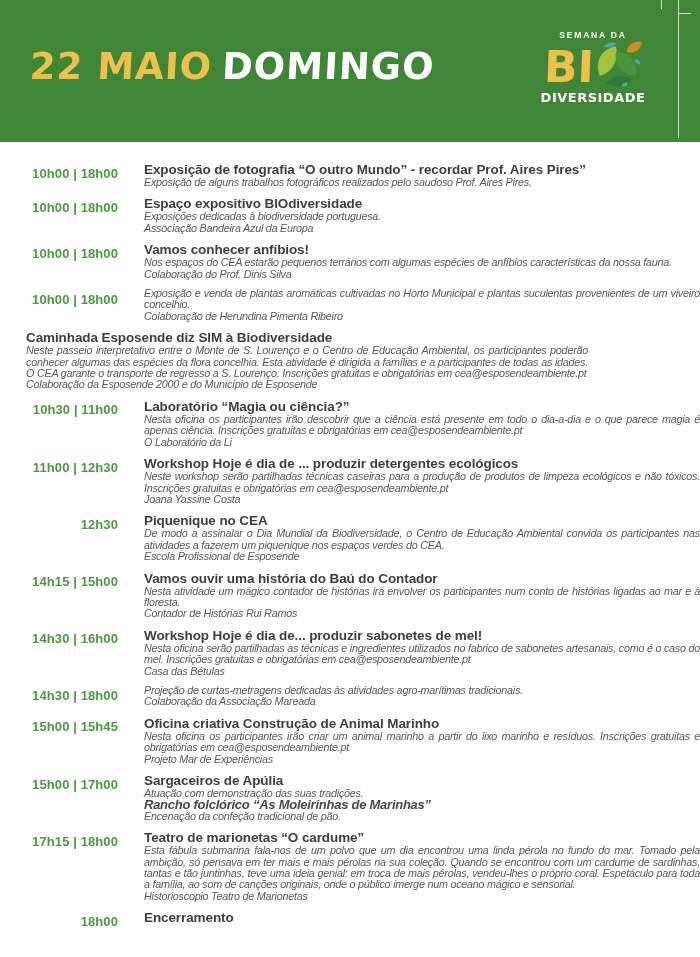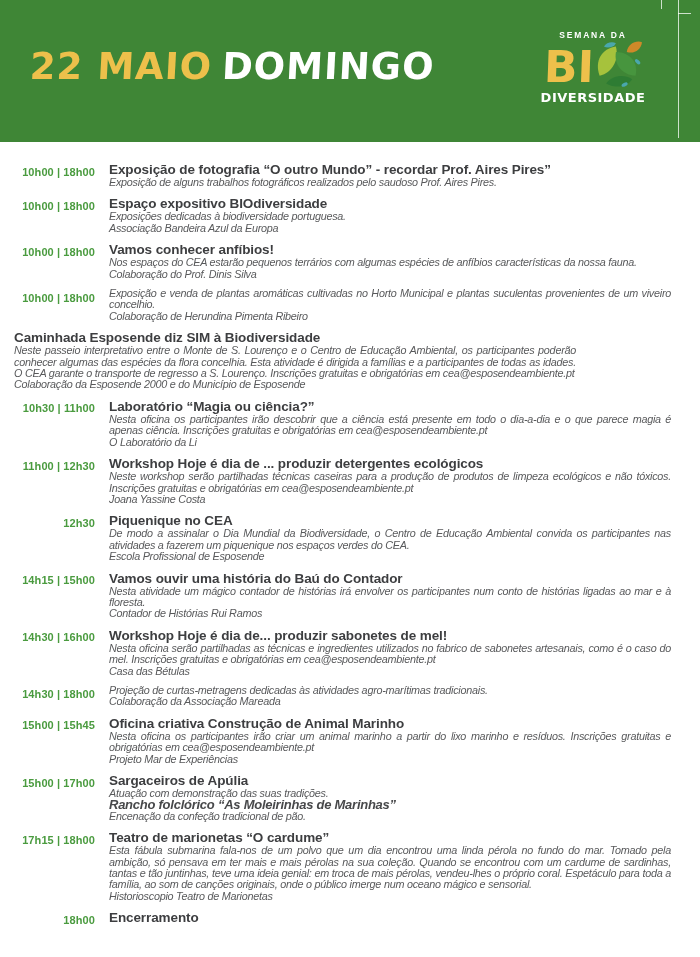--- a/index.html
+++ b/index.html
@@ -56,24 +56,24 @@
   
   .crop-v{position:absolute;left:678px;top:0;width:1px;height:138px;background:rgba(255,255,255,.75);}
   .crop-h{position:absolute;left:678px;top:13px;width:13px;height:1px;background:rgba(255,255,255,.75);}
   .crop-t{position:absolute;left:661px;top:0;width:1px;height:9px;background:rgba(255,255,255,.75);}
 
   
   .schedule{padding-top:20px;}
   .event{display:flex;margin-bottom:8px;}
   .time{
     flex:0 0 95px;text-align:right;white-space:nowrap;
-    font-size:11px;font-weight:bold;color:var(--time-green);
-    padding-top:3.5px;letter-spacing:0.1px;
-  }
-  .details{margin-left:14px;width:562px;}
+    font-size:13px;font-weight:bold;color:var(--time-green);
+    padding-top:3.5px;letter-spacing:0.1px;margin-left:23px;
+  }
+  .details{margin-left:26px;width:562px;}
   .title{
     font-size:13.5px;font-weight:bold;color:var(--title-gray);
     line-height:15px;letter-spacing:-0.1px;
   }
   .desc{
     font-size:10.8px;font-style:italic;color:var(--text-gray);
     line-height:11.4px;text-align:justify;letter-spacing:-0.25px;
   }
   .org{
     font-size:10.8px;font-style:italic;color:var(--text-gray);

